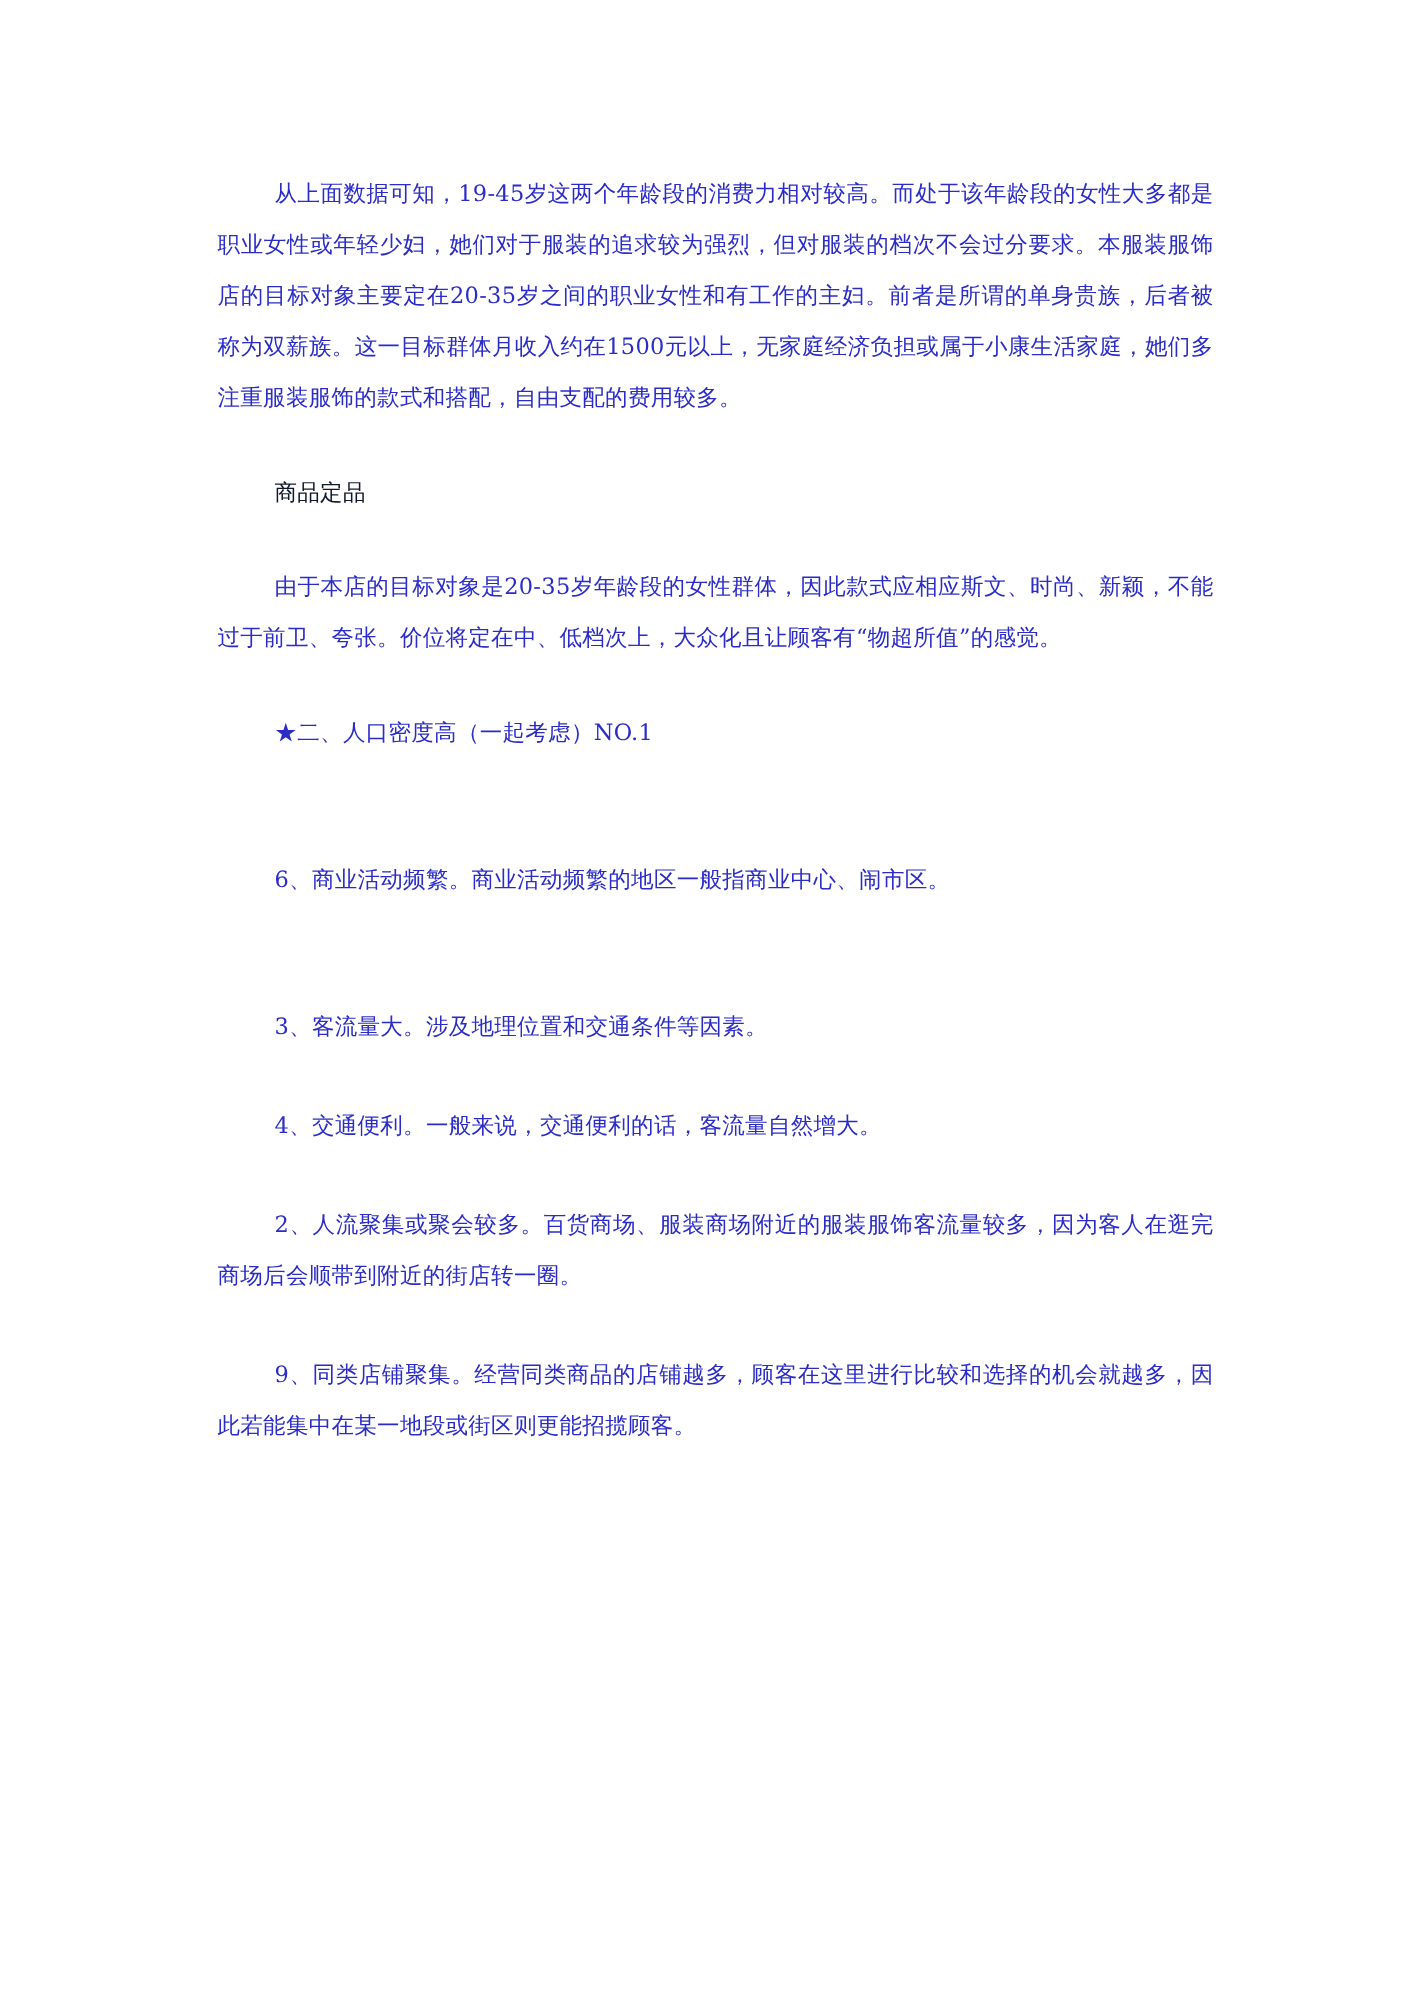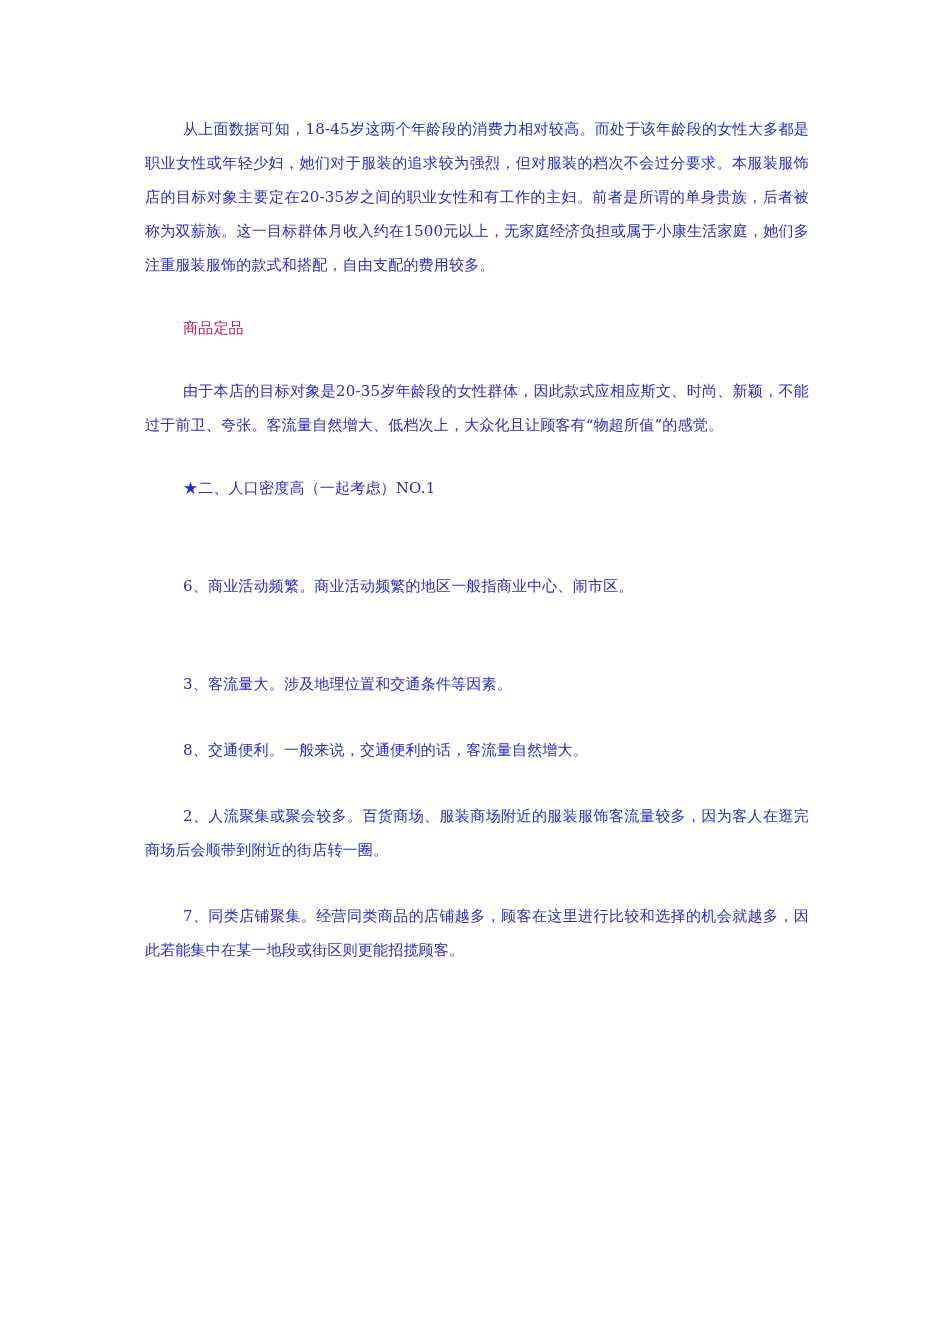--- a/index.html
+++ b/index.html
@@ -23,51 +23,51 @@
     .para {
       margin: 0;
       color: #2b2bc8;
       font-size: 15px;
       line-height: 34px;
       text-indent: 38px;
       text-align: justify;
       letter-spacing: 0.2px;
     }
     .para.heading {
-      color: #be185d;
+      color: #0f172a;
     }
     .gap { height: 29px; }
     .gap-lg { height: 32px; }
   </style>
 </head>
 <body>
 
 <div class="page">
-  <p class="para">从上面数据可知，18-45岁这两个年龄段的消费力相对较高。而处于该年龄段的女性大多都是职业女性或年轻少妇，她们对于服装的追求较为强烈，但对服装的档次不会过分要求。本服装服饰店的目标对象主要定在20-35岁之间的职业女性和有工作的主妇。前者是所谓的单身贵族，后者被称为双薪族。这一目标群体月收入约在1500元以上，无家庭经济负担或属于小康生活家庭，她们多注重服装服饰的款式和搭配，自由支配的费用较多。</p>
+  <p class="para">从上面数据可知，19-45岁这两个年龄段的消费力相对较高。而处于该年龄段的女性大多都是职业女性或年轻少妇，她们对于服装的追求较为强烈，但对服装的档次不会过分要求。本服装服饰店的目标对象主要定在20-35岁之间的职业女性和有工作的主妇。前者是所谓的单身贵族，后者被称为双薪族。这一目标群体月收入约在1500元以上，无家庭经济负担或属于小康生活家庭，她们多注重服装服饰的款式和搭配，自由支配的费用较多。</p>
   <div class="gap"></div>
 
   <p class="para heading">商品定品</p>
   <div class="gap"></div>
 
-  <p class="para">由于本店的目标对象是20-35岁年龄段的女性群体，因此款式应相应斯文、时尚、新颖，不能过于前卫、夸张。客流量自然增大、低档次上，大众化且让顾客有“物超所值”的感觉。</p>
+  <p class="para">由于本店的目标对象是20-35岁年龄段的女性群体，因此款式应相应斯文、时尚、新颖，不能过于前卫、夸张。价位将定在中、低档次上，大众化且让顾客有“物超所值”的感觉。</p>
   <div class="gap"></div>
 
   <p class="para">★二、人口密度高（一起考虑）NO.1</p>
   <div class="gap-lg"></div>
 
   <div class="gap-lg"></div>
 
   <p class="para">6、商业活动频繁。商业活动频繁的地区一般指商业中心、闹市区。</p>
   <div class="gap-lg"></div>
 
   <div class="gap-lg"></div>
 
   <p class="para">3、客流量大。涉及地理位置和交通条件等因素。</p>
   <div class="gap-lg"></div>
 
-  <p class="para">8、交通便利。一般来说，交通便利的话，客流量自然增大。</p>
+  <p class="para">4、交通便利。一般来说，交通便利的话，客流量自然增大。</p>
   <div class="gap-lg"></div>
 
   <p class="para">2、人流聚集或聚会较多。百货商场、服装商场附近的服装服饰客流量较多，因为客人在逛完商场后会顺带到附近的街店转一圈。</p>
   <div class="gap-lg"></div>
 
-  <p class="para">7、同类店铺聚集。经营同类商品的店铺越多，顾客在这里进行比较和选择的机会就越多，因此若能集中在某一地段或街区则更能招揽顾客。</p>
+  <p class="para">9、同类店铺聚集。经营同类商品的店铺越多，顾客在这里进行比较和选择的机会就越多，因此若能集中在某一地段或街区则更能招揽顾客。</p>
 </div>
 
 </body></html>

